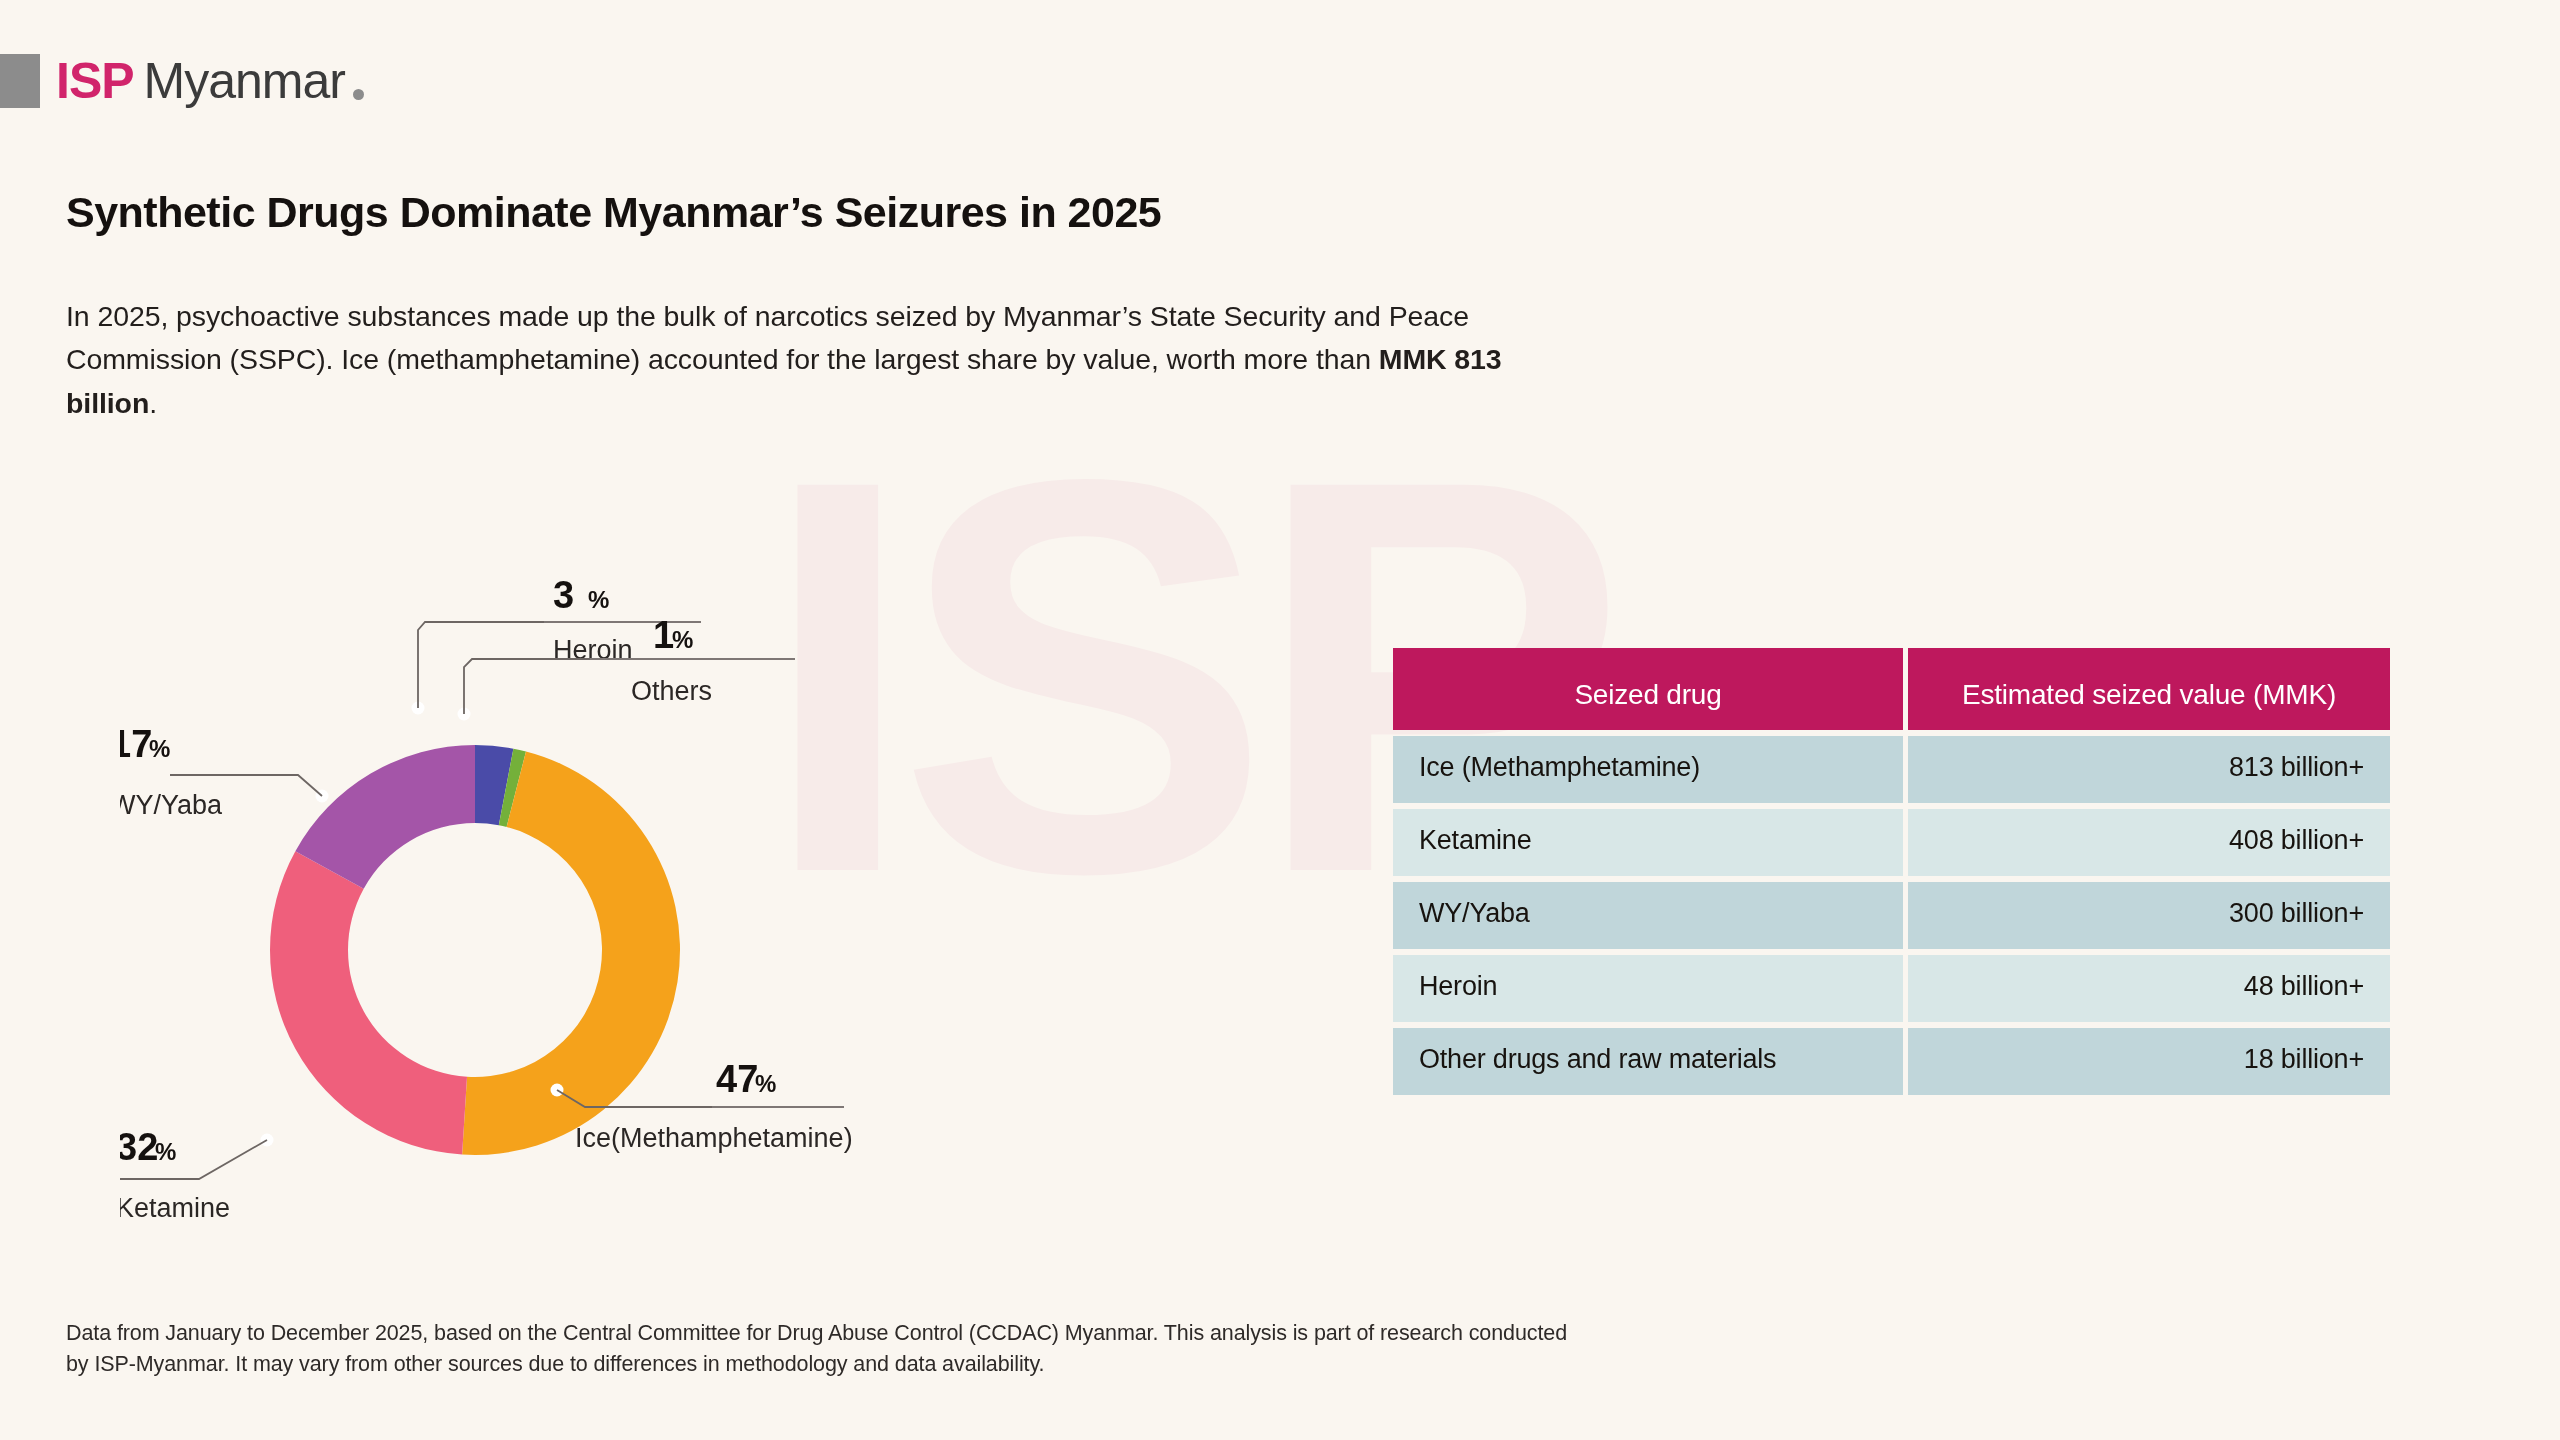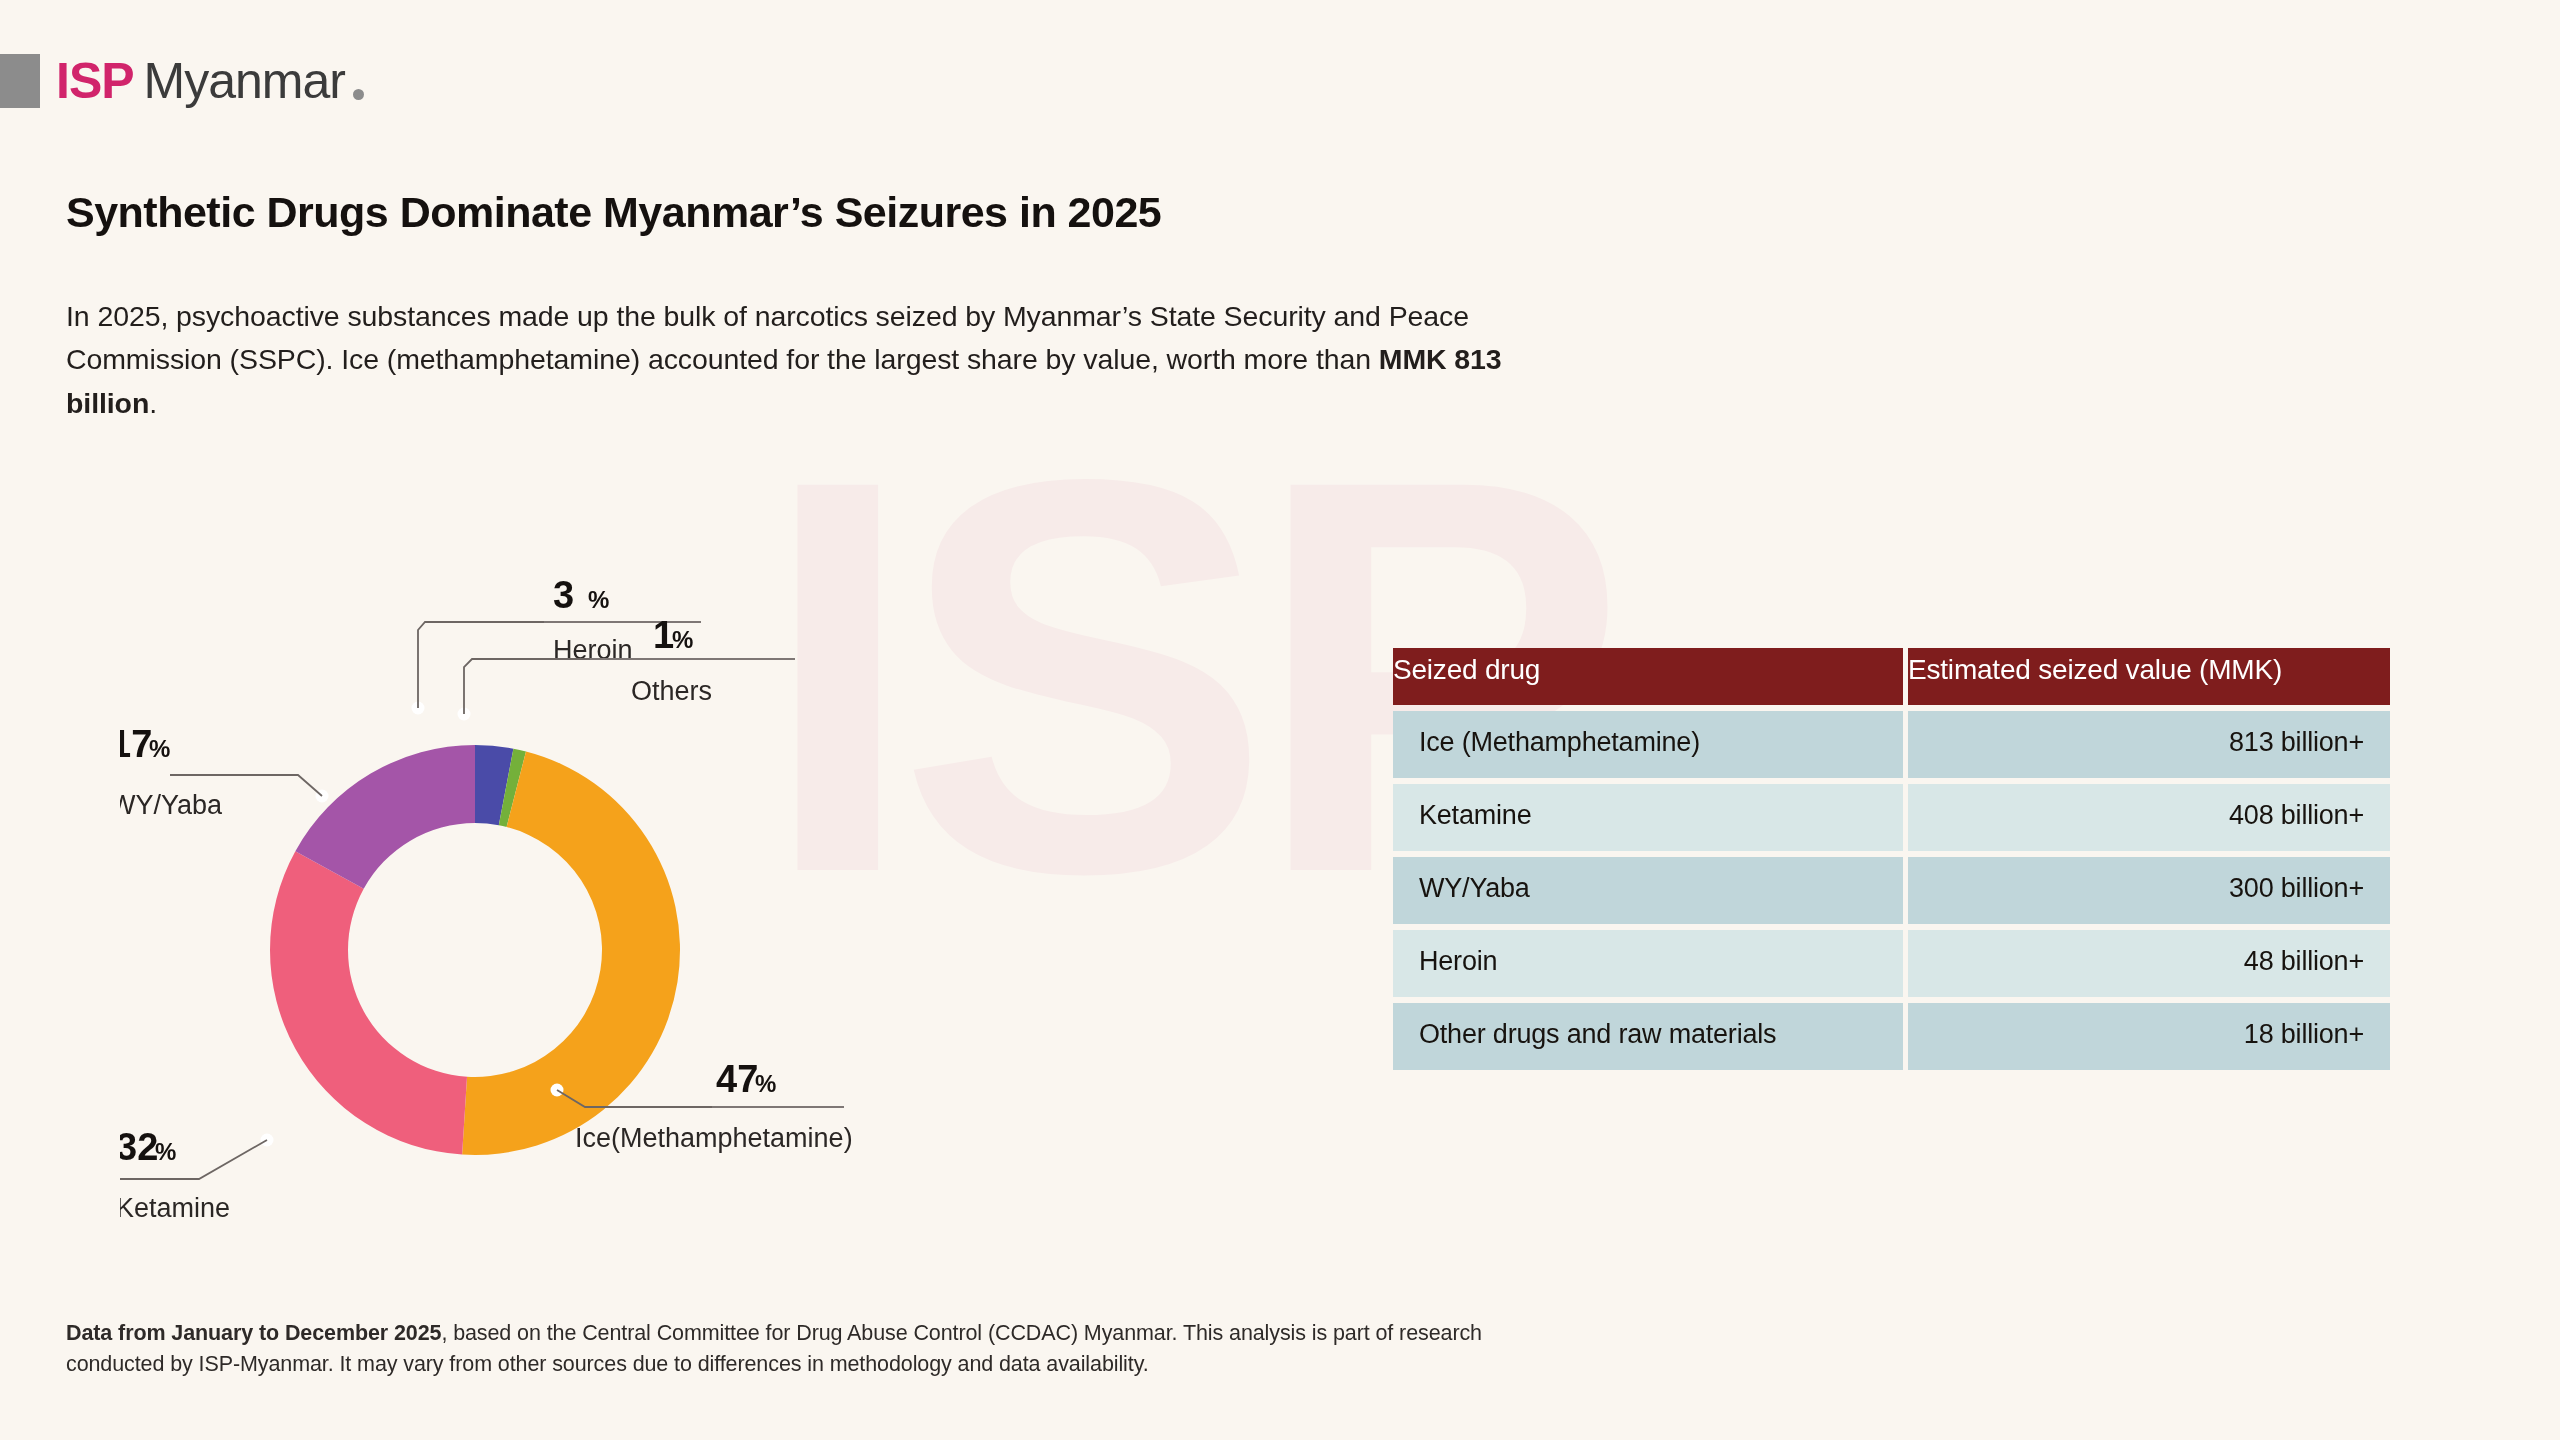--- a/index.html
+++ b/index.html
@@ -109,25 +109,26 @@
     left:1393px; top:648px;
     width:997px;
     z-index:3;
   }
   .trow { display:flex; margin-bottom:6px; }
   .trow:last-child { margin-bottom:0; }
   .c1 { width:510px; margin-right:5px; }
   .c2 { width:482px; }
 
   .thead .c1, .thead .c2 {
-    background:#7f1d1d;
+    background:#be185d;
     color:#ffffff;
     font-size:28px;
     font-weight:400;
-    padding:6px 0 19px 0;
+    text-align:center;
+    padding:31px 0 19px 0;
     letter-spacing:-0.2px;
   }
   .tbody-row .c1, .tbody-row .c2 {
     font-size:27px; color:#17130f; font-weight:400;
     padding:16px 26px 20px 26px;
     letter-spacing:-0.2px;
   }
   .tbody-row .c1 { text-align:left; }
   .tbody-row .c2 { text-align:right; }
   .shade-a .c1, .shade-a .c2 { background:#c0d6da; }
@@ -136,21 +137,21 @@
   
   #footer {
     position:absolute;
     left:66px; top:1318px;
     width:1520px;
     font-size:21.5px; font-weight:400;
     color:#2e2a28; line-height:1.45;
     letter-spacing:-0.1px;
     z-index:3;
   }
-  #footer b { font-weight:bold;text-align:center; }
+  #footer b { font-weight:normal;text-align:center; }
 </style>
 </head>
 <body>
 
 <div id="page">
 
   <svg id="watermark" viewBox="0 0 1100 620">
     <text x="0" y="470">ISP</text>
   </svg>
 

